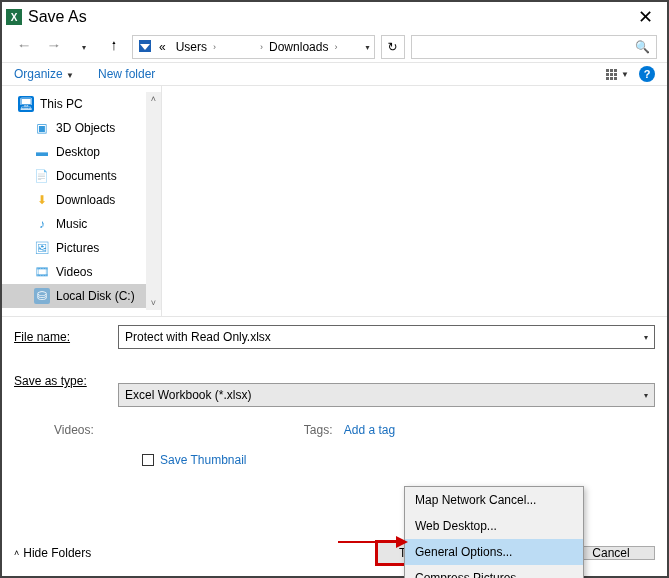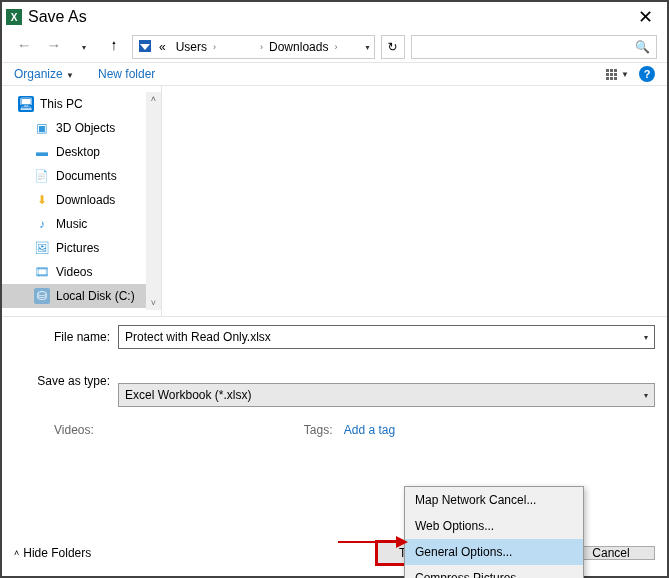--- a/index.html
+++ b/index.html
@@ -32,21 +32,21 @@
   .tree-item.sub { padding-left: 32px; }
   .tree-item.selected { background: #cfcfcf; }
   .icon { width: 16px; height: 16px; display: flex; align-items: center; justify-content: center; font-size: 12px; }
   .icon-pc { background: #0078d7; color: #fff; border-radius: 2px; }
   .icon-folder { color: #f0b429; }
   .icon-blue { color: #3599dc; }
   .icon-disk { background: #7fb0d4; color: #fff; border-radius: 2px; }
   .content { flex: 1; }
   .footer { border-top: 1px solid #e5e5e5; padding: 8px 12px 0 12px; }
   .field-row { display: flex; align-items: center; margin-bottom: 6px; }
-  .field-label { width: 104px; text-align: right; padding-right: 8px; }
+  .field-label { width: 104px; padding-right: 8px; text-decoration: underline; }
   .field-input { flex: 1; height: 24px; border: 1px solid #666; padding: 0 6px; display: flex; align-items: center; justify-content: space-between; }
   .field-input.type { border-color: #999; background: #e8e8e8; margin-top: 28px; }
   .meta-row { display: flex; gap: 60px; padding: 10px 0 0 40px; color: #666; }
   .meta-row .add-tag { color: #1a6fbf; margin-left: 8px; }
   .thumb-row { padding: 16px 0 0 128px; display: flex; align-items: center; gap: 6px; }
   .checkbox { width: 12px; height: 12px; border: 1px solid #333; }
   .bottombar { position: absolute; bottom: 10px; left: 12px; right: 12px; display: flex; align-items: center; gap: 8px; }
   .bottombar .hide { display: flex; align-items: center; gap: 4px; }
   .bottombar .spacer { flex: 1; }
   .tools-btn { width: 88px; height: 26px; border: 3px solid #cc0000; display: flex; align-items: center; justify-content: center; gap: 4px; background: #e6e6e6; }
@@ -193,39 +193,43 @@
         <span class="drop-chev">▾</span>
       </div>
     </div>
     <div class="meta-row">
       <div><span>Videos:</span></div>
       <div style="margin-left:150px;">
         <span>Tags:</span>
         <span class="add-tag">Add a tag</span>
       </div>
     </div>
+    <div class="thumb-row">
+      <div class="checkbox"></div>
+      <span style="color:#1a6fbf;">Save Thumbnail</span>
+    </div>
   </div>
 
   <div class="bottombar">
     <div class="hide">
       <span style="font-size:9px;">˄</span>
       <span>Hide Folders</span>
     </div>
     <div class="spacer"></div>
     <div class="tools-btn">
       <span>Tools</span>
       <span class="drop-chev">▼</span>
     </div>
     <div class="btn save">Save</div>
     <div class="btn">Cancel</div>
   </div>
 
   <div class="dropdown-menu">
     <div class="item">Map Network Cancel...</div>
-    <div class="item">Web Options...</div>
+    <div class="item">Web Desktop...</div>
     <div class="item highlight">General Options...</div>
     <div class="item">Compress Pictures...</div>
   </div>
 
   <svg class="arrow" width="70" height="20">
     <line x1="0" y1="10" x2="58" y2="10" stroke="#cc0000" stroke-width="2"></line>
     <polygon points="58,4 70,10 58,16" fill="#cc0000"></polygon>
   </svg>
 
 </div>

